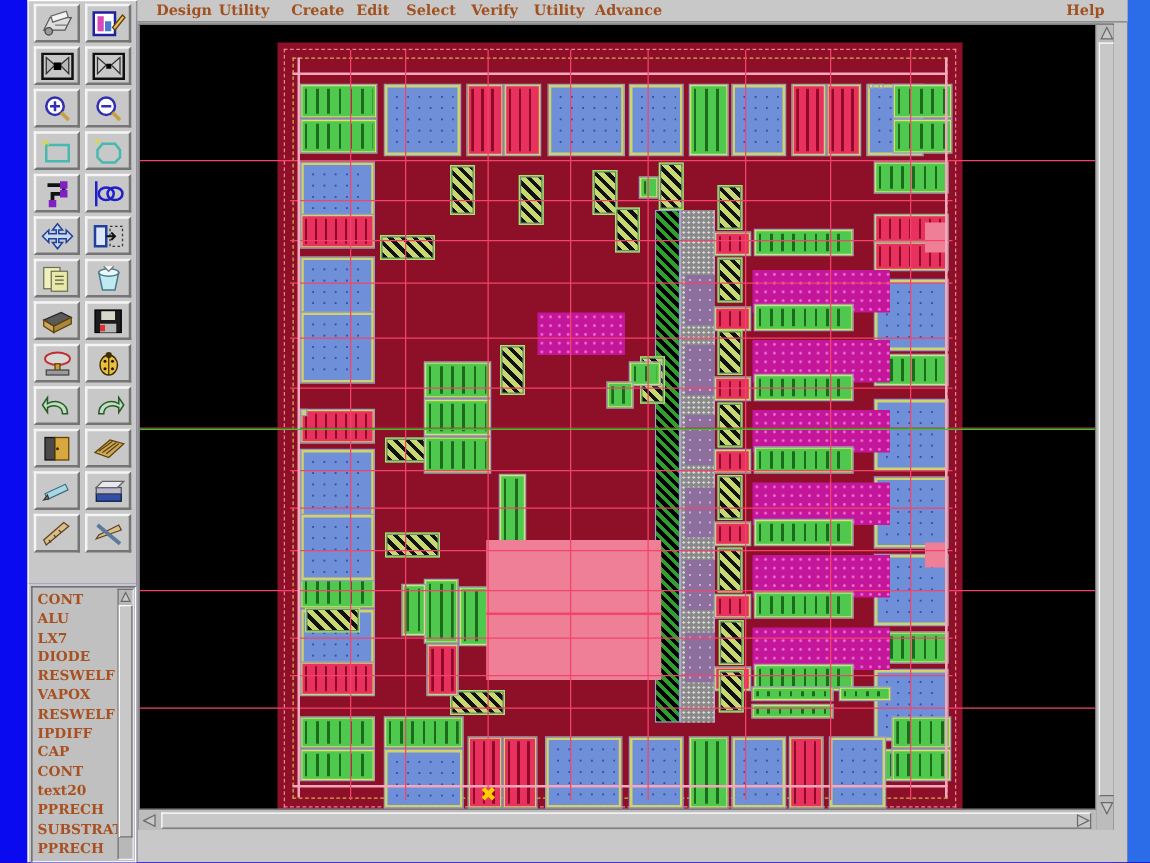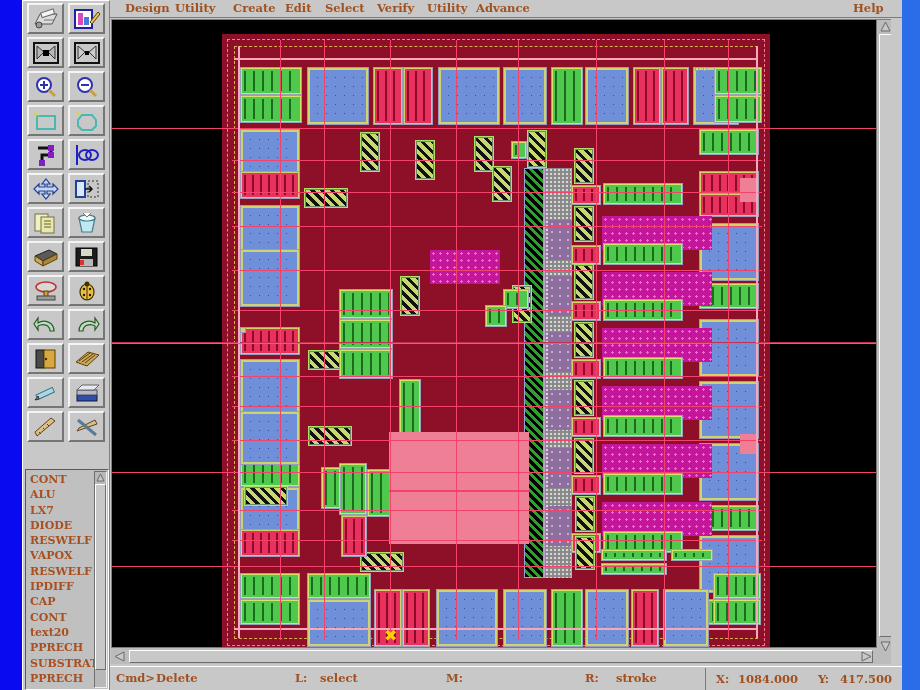--- a/index.html
+++ b/index.html
@@ -846,31 +846,15 @@
         </svg>
       </div>
       <div id="h-thumb"></div>
       <div class="arrowbox" style="left:748px; top:2px; width:14px; height:13px;">
         <svg width="11" height="11" viewBox="0 0 11 11">
           <polygon points="10,5.5 1,1 1,10" fill="#c8c8c8" stroke="#6a6a6a" stroke-width="1"></polygon>
         </svg>
       </div>
     </div>
 
-    <div id="statusbar">
-      <div class="status-txt" style="left:6px;">Cmd&gt;</div>
-      <div class="status-txt" style="left:46px;">Delete</div>
-      <div class="status-txt" style="left:185px;">L:</div>
-      <div class="status-txt" style="left:210px;">select</div>
-      <div class="status-txt" style="left:336px;">M:</div>
-      <div class="status-txt" style="left:360px;"></div>
-      <div class="status-txt" style="left:475px;">R:</div>
-      <div class="status-txt" style="left:506px;">stroke</div>
-      <div id="status-coords-box">
-        <div class="status-txt" style="left:10px;">X:</div>
-        <div class="status-txt" style="left:32px;">1084.000</div>
-        <div class="status-txt" style="left:112px;">Y:</div>
-        <div class="status-txt" style="left:134px;">417.500</div>
-      </div>
-    </div>
 
   </div>
 </div>
 
 </body></html>

